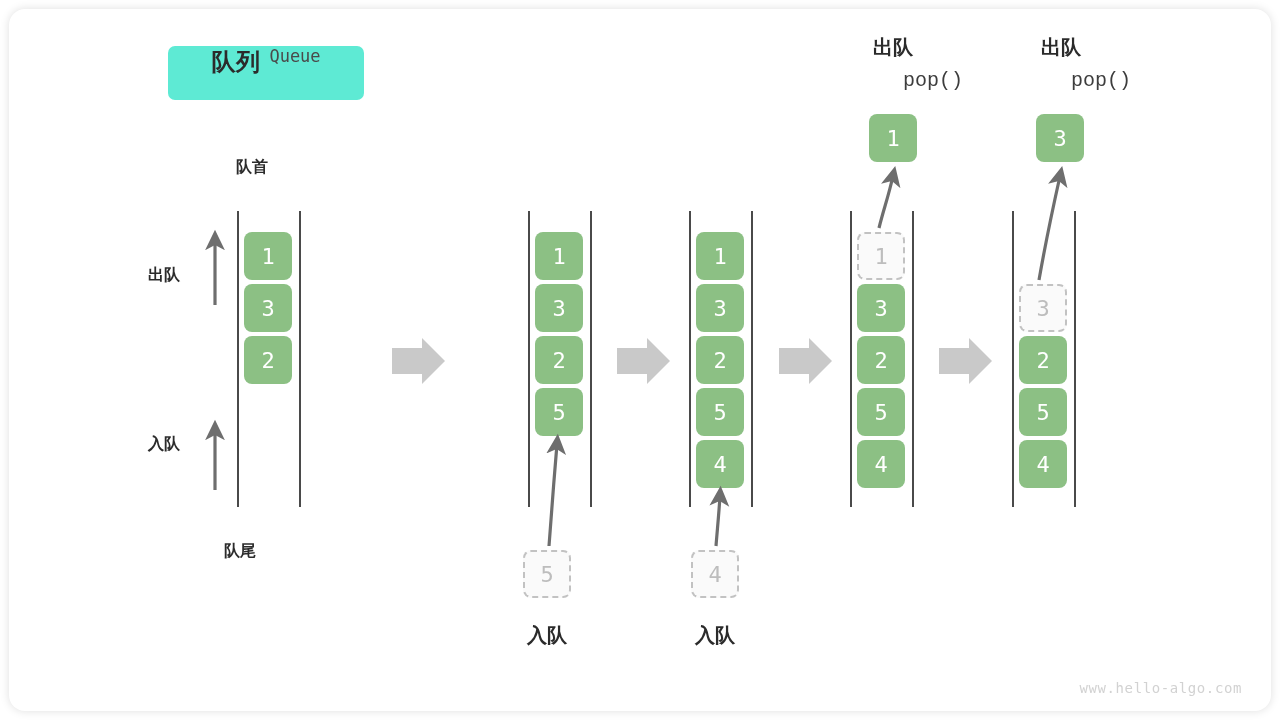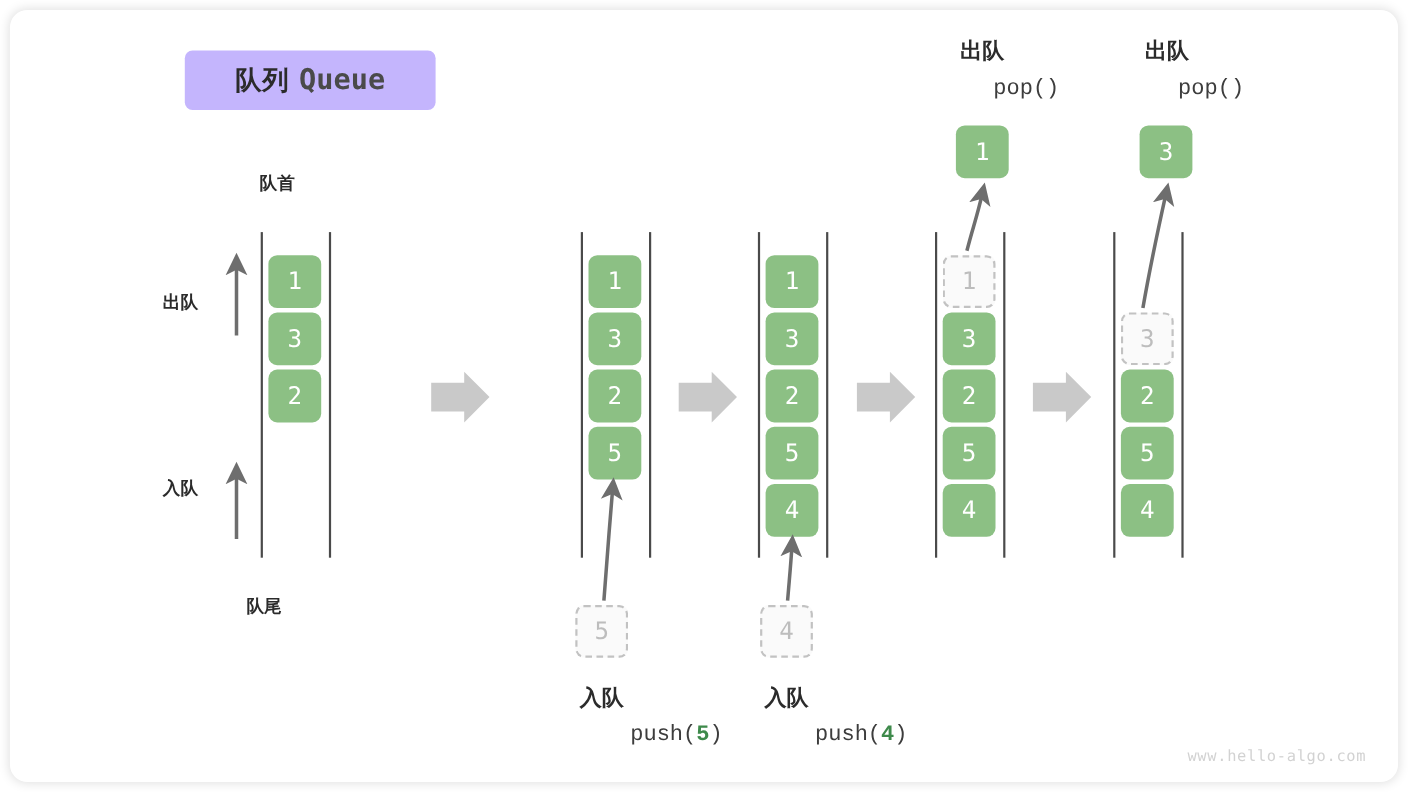--- a/index.html
+++ b/index.html
@@ -28,41 +28,39 @@
     left: 0; top: 0;
     width: 1280px;
     height: 720px;
   }
 
   
   #title-badge {
     position: absolute;
     left: 168px;
     top: 46px;
-    width: 228px;
+    width: 196px;
     height: 54px;
-    background: #c4b5fd;
+    background: #5eead4;
     border-radius: 7px;
     display: flex;
-    align-items: center;
     justify-content: center;
     gap: 9px;
   }
   #title-badge .cn {
     font-family: "Liberation Sans", sans-serif;
     font-weight: bold;
     font-size: 24px;
     color: #2b2b2b;
     letter-spacing: 0.5px;
   }
   #title-badge .en {
     font-family: "DejaVu Sans Mono", monospace;
-    font-size: 26px;
+    font-size: 17px;
     color: #4a4a4a;
-    font-weight: bold;
   }
 
   
   .cnlabel {
     position: absolute;
     font-family: "Liberation Sans", sans-serif;
     font-weight: bold;
     font-size: 16px;
     color: #2b2b2b;
     white-space: nowrap;
@@ -165,36 +163,34 @@
   <div class="rail" style="left:590px; top:211px; height:296px;"></div>
 
   <div class="cell" style="left:535px; top:232px;">1</div>
   <div class="cell" style="left:535px; top:284px;">3</div>
   <div class="cell" style="left:535px; top:336px;">2</div>
   <div class="cell" style="left:535px; top:388px;">5</div>
 
   <div class="cell ghost" style="left:523px; top:550px;">5</div>
   <div class="op-caption" style="left:437px; top:618px; width:220px;">
     <span class="l1">入队</span>
-    <span class="l2"><span>push(</span><span class="num">5</span><span>)</span></span>
   </div>
 
   <div class="rail" style="left:689px; top:211px; height:296px;"></div>
   <div class="rail" style="left:751px; top:211px; height:296px;"></div>
 
   <div class="cell" style="left:696px; top:232px;">1</div>
   <div class="cell" style="left:696px; top:284px;">3</div>
   <div class="cell" style="left:696px; top:336px;">2</div>
   <div class="cell" style="left:696px; top:388px;">5</div>
   <div class="cell" style="left:696px; top:440px;">4</div>
 
   <div class="cell ghost" style="left:691px; top:550px;">4</div>
   <div class="op-caption" style="left:605px; top:618px; width:220px;">
     <span class="l1">入队</span>
-    <span class="l2"><span>push(</span><span class="num">4</span><span>)</span></span>
   </div>
 
   <div class="op-caption" style="left:823px; top:30px; width:140px;">
     <span class="l1">出队</span>
     <span class="l2">pop()</span>
   </div>
   <div class="cell" style="left:869px; top:114px;">1</div>
 
   <div class="rail" style="left:850px; top:211px; height:296px;"></div>
   <div class="rail" style="left:912px; top:211px; height:296px;"></div>

